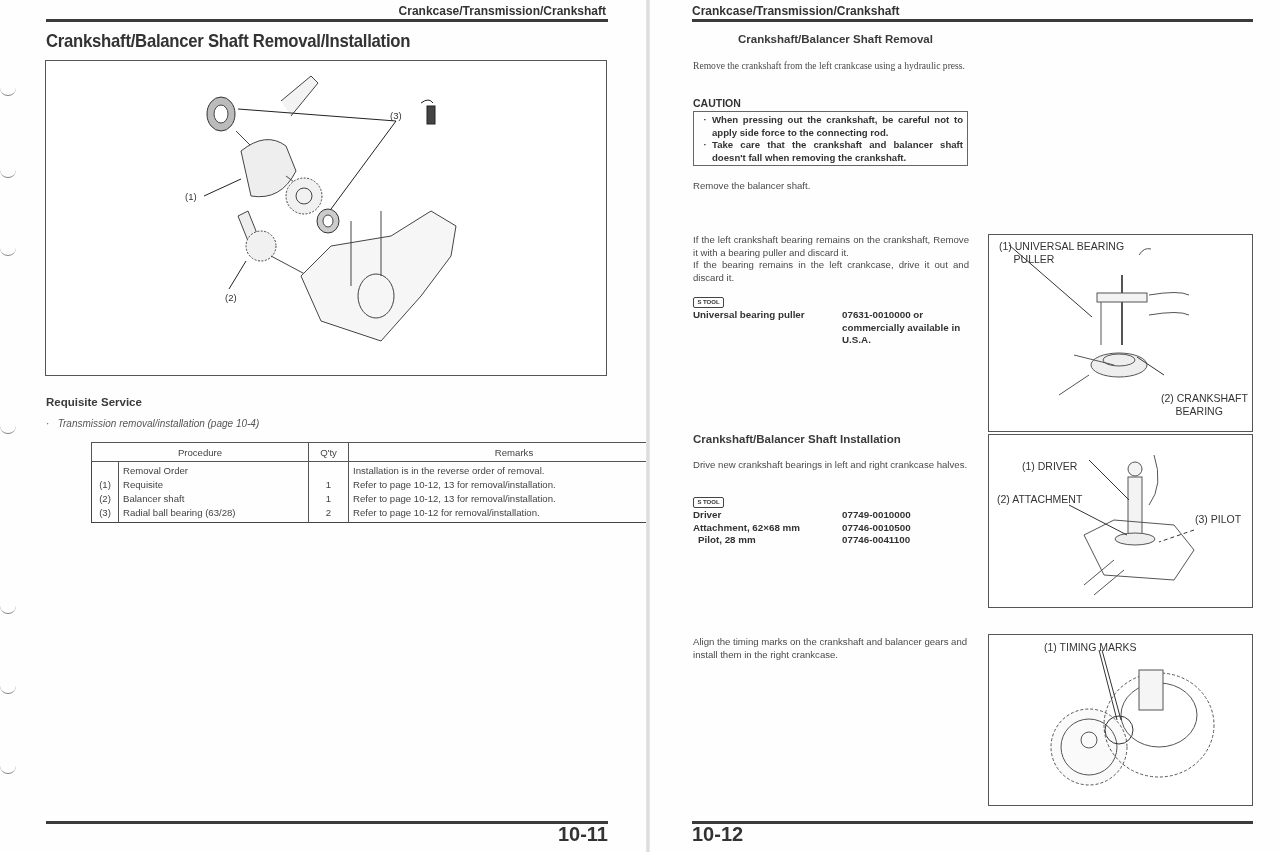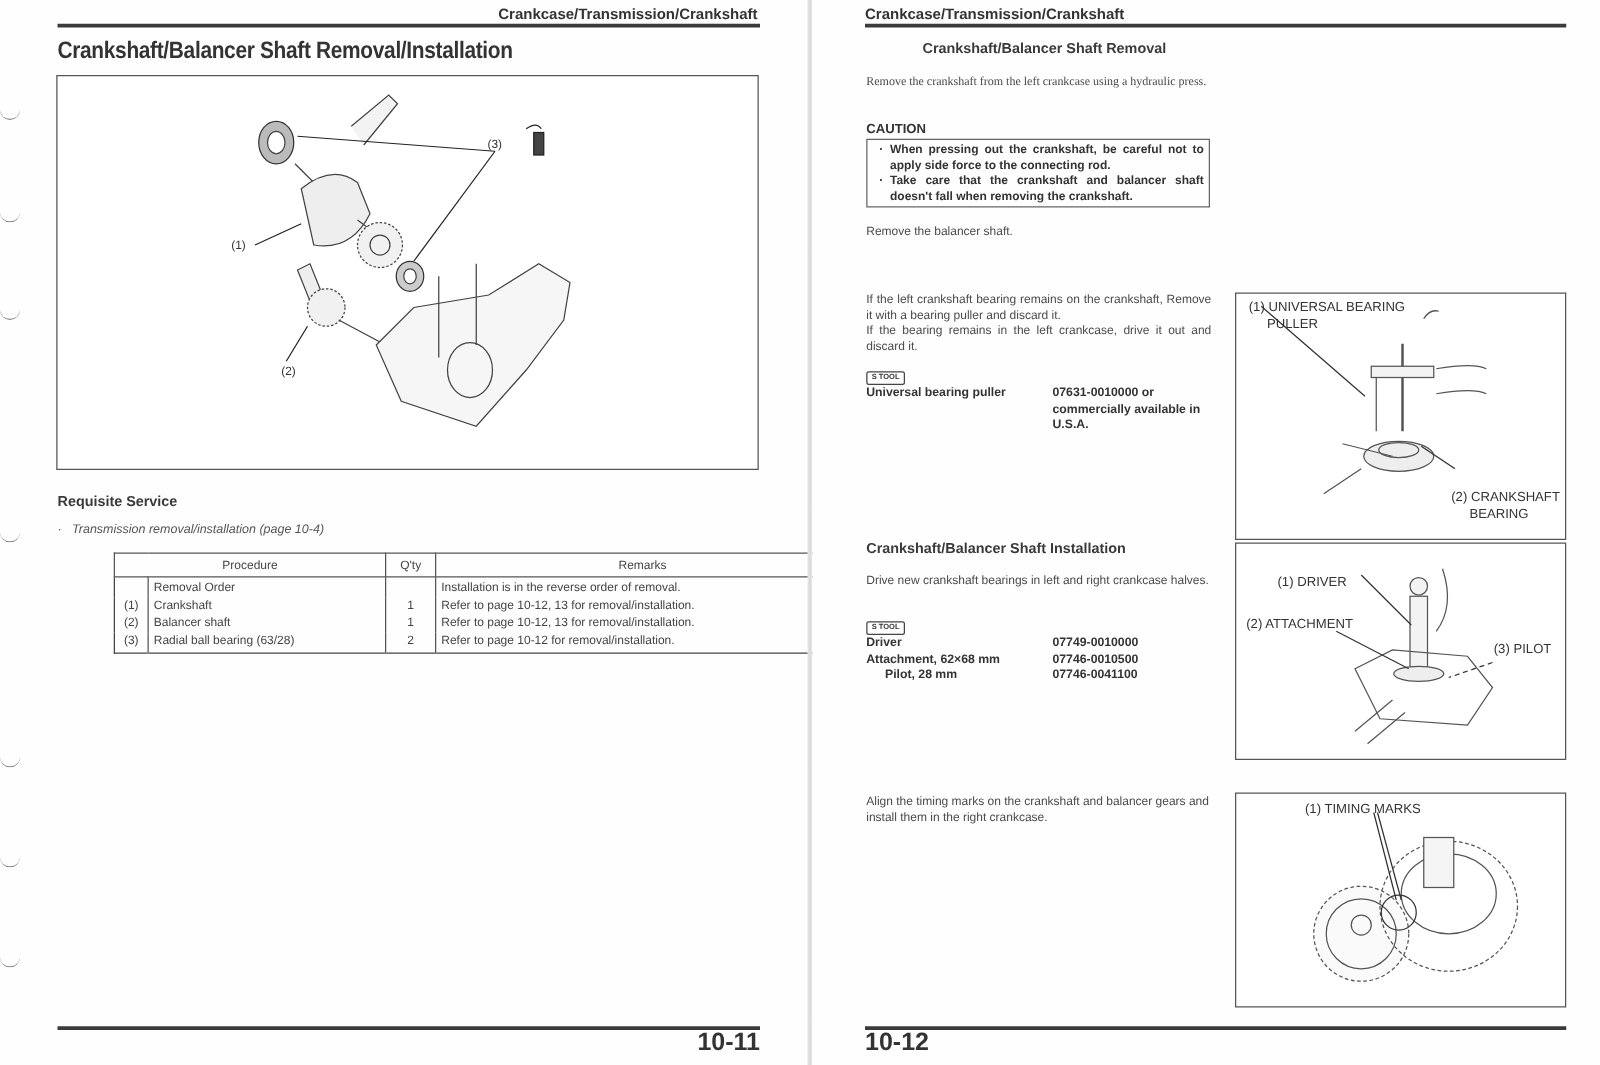--- a/index.html
+++ b/index.html
@@ -117,21 +117,21 @@
     </thead>
     <tbody>
       <tr>
         <td class="num"></td>
         <td class="proc-cell" style="font-weight:normal">Removal Order</td>
         <td class="qty"></td>
         <td>Installation is in the reverse order of removal.</td>
       </tr>
       <tr>
         <td class="num">(1)</td>
-        <td class="proc-cell">Crankshaft</td>
+        <td class="proc-cell">Requisite</td>
         <td class="qty">1</td>
         <td>Refer to page 10-12, 13 for removal/installation.</td>
       </tr>
       <tr>
         <td class="num">(2)</td>
         <td class="proc-cell">Balancer shaft</td>
         <td class="qty">1</td>
         <td>Refer to page 10-12, 13 for removal/installation.</td>
       </tr>
       <tr>
@@ -177,21 +177,21 @@
   <div class="tool-row" style="left:43px; top:309px;">Universal bearing puller</div>
   <div class="tool-row" style="left:192px; top:309px; width:132px;">07631-0010000 or commercially available in U.S.A.</div>
 
   <div class="section-heading" style="left:43px; top:433px;">Crankshaft/Balancer Shaft Installation</div>
   <div class="body-text" style="left:43px; top:459px; width:276px; text-align:justify;">Drive new crankshaft bearings in left and right crankcase halves.</div>
   <div class="stool-badge" style="left:43px; top:497px;">S TOOL</div>
   <div class="tool-row" style="left:43px; top:509px;">Driver</div>
   <div class="tool-row" style="left:192px; top:509px;">07749-0010000</div>
   <div class="tool-row" style="left:43px; top:521.6px;">Attachment, 62×68 mm</div>
   <div class="tool-row" style="left:192px; top:521.6px;">07746-0010500</div>
-  <div class="tool-row" style="left:58px; top:534.2px;">Pilot, 28 mm</div>
+  <div class="tool-row" style="left:48px; top:534.2px;">Pilot, 28 mm</div>
   <div class="tool-row" style="left:192px; top:534.2px;">07746-0041100</div>
 
   <div class="body-text" style="left:43px; top:636px; width:280px;">Align the timing marks on the crankshaft and balancer gears and install them in the right crankcase.</div>
 
 
   <div class="fig-box" style="left:338px; top:234px; width:265px; height:198px;">
     <svg width="265" height="174">
       <g fill="none" stroke="#555" stroke-width="1">
         <path d="M150 20 q5 -8 12 -6"></path>
         <line x1="133" y1="40" x2="133" y2="110" stroke-width="2"></line>

